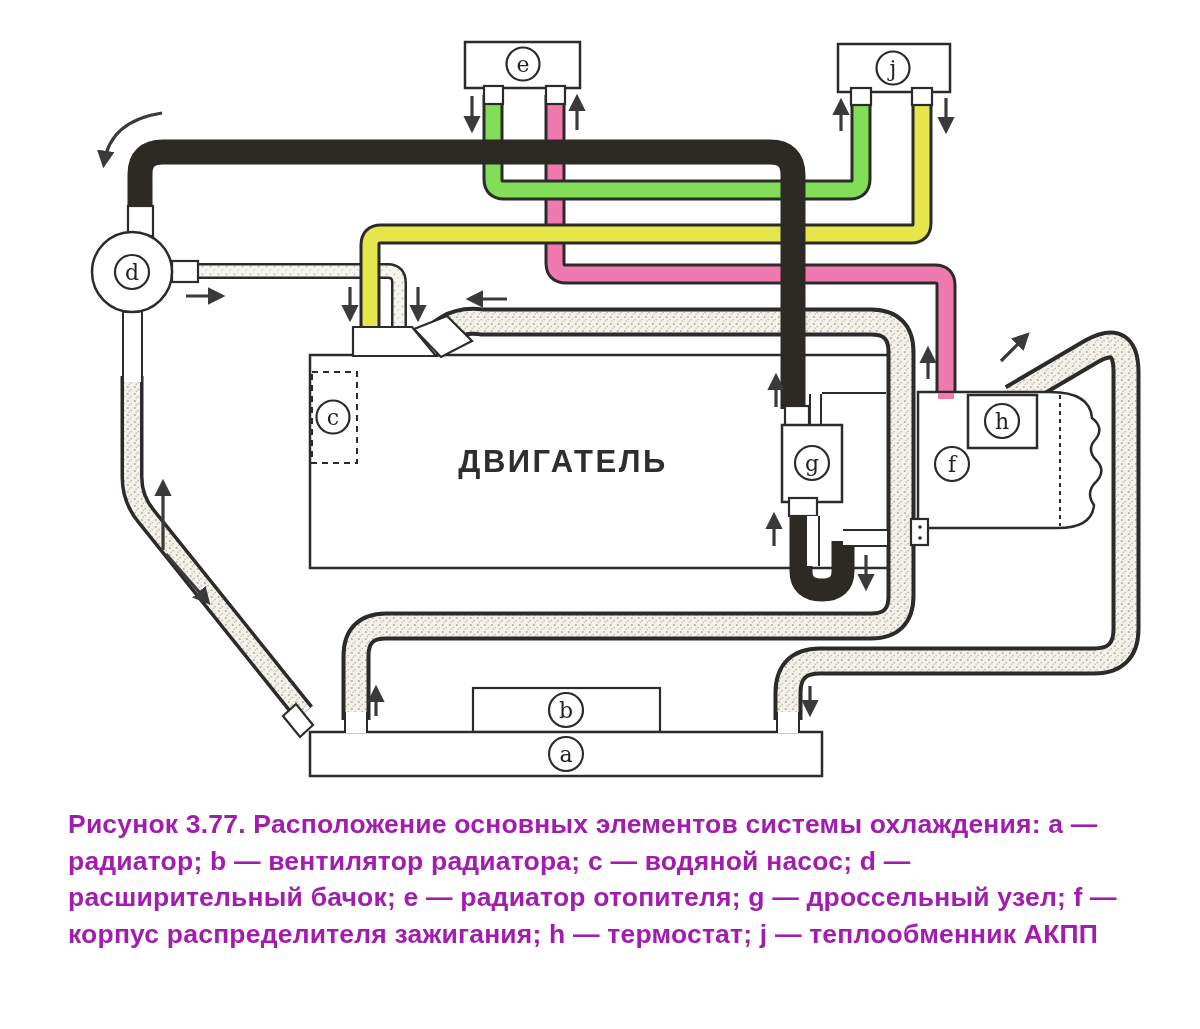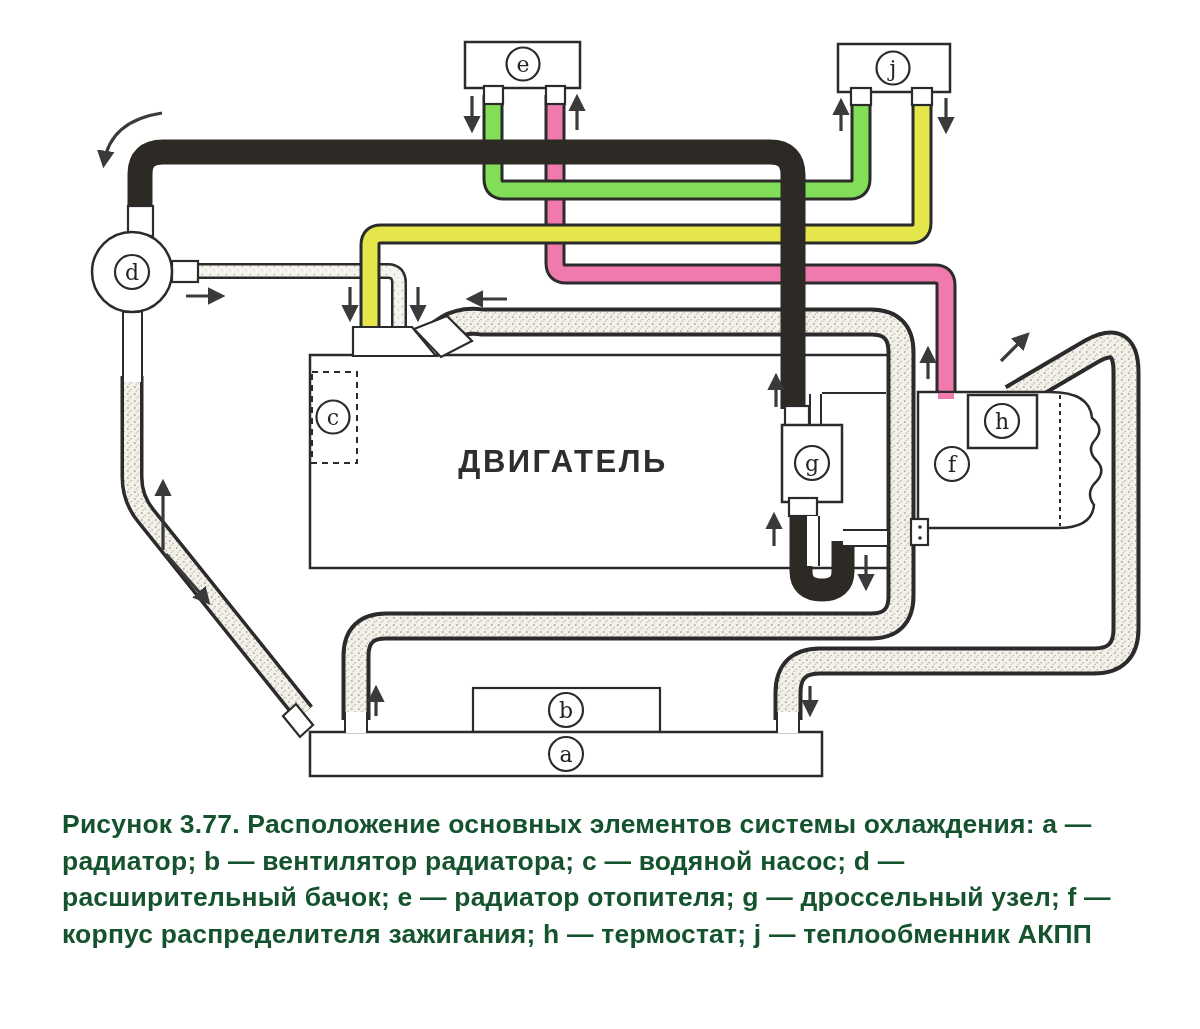--- a/index.html
+++ b/index.html
@@ -2,23 +2,23 @@
 <html><head>
 <meta charset="utf-8">
 <style>
   html,body { margin:0; padding:0; background:#ffffff; }
   .page {
     position:relative; width:1200px; height:1029px; background:#ffffff;
     font-family:"Liberation Sans", sans-serif; overflow:hidden;
   }
   .diagram { position:absolute; left:0; top:0; }
   .caption {
-    position:absolute; left:62px; top:806px; width:1064px;
+    position:absolute; left:68px; top:806px; width:1064px;
     font:700 26.5px/1.38 "Liberation Sans", sans-serif;
-    color:#14532d; letter-spacing:0.2px;
+    color:#a21caf; letter-spacing:0.2px;
   }
   
   .out   { fill:none; stroke:#2b2b2b; }
   .wfill { fill:#ffffff; stroke:#2b2b2b; stroke-width:2.2; }
   .thin  { stroke:#2b2b2b; stroke-width:2; }
   .lblc  { fill:#ffffff; stroke:#2b2b2b; stroke-width:2.2; }
   .lblt  { font:400 22px "DejaVu Serif", serif; fill:#222222; text-anchor:middle; }
   .engt  { font:700 31px "Liberation Sans", sans-serif; letter-spacing:2.5px; fill:#2e2e2e; text-anchor:middle; }
   .arrow { stroke:#3a3a3a; stroke-width:3.2; fill:none; marker-end:url(#ah); }
 </style>

